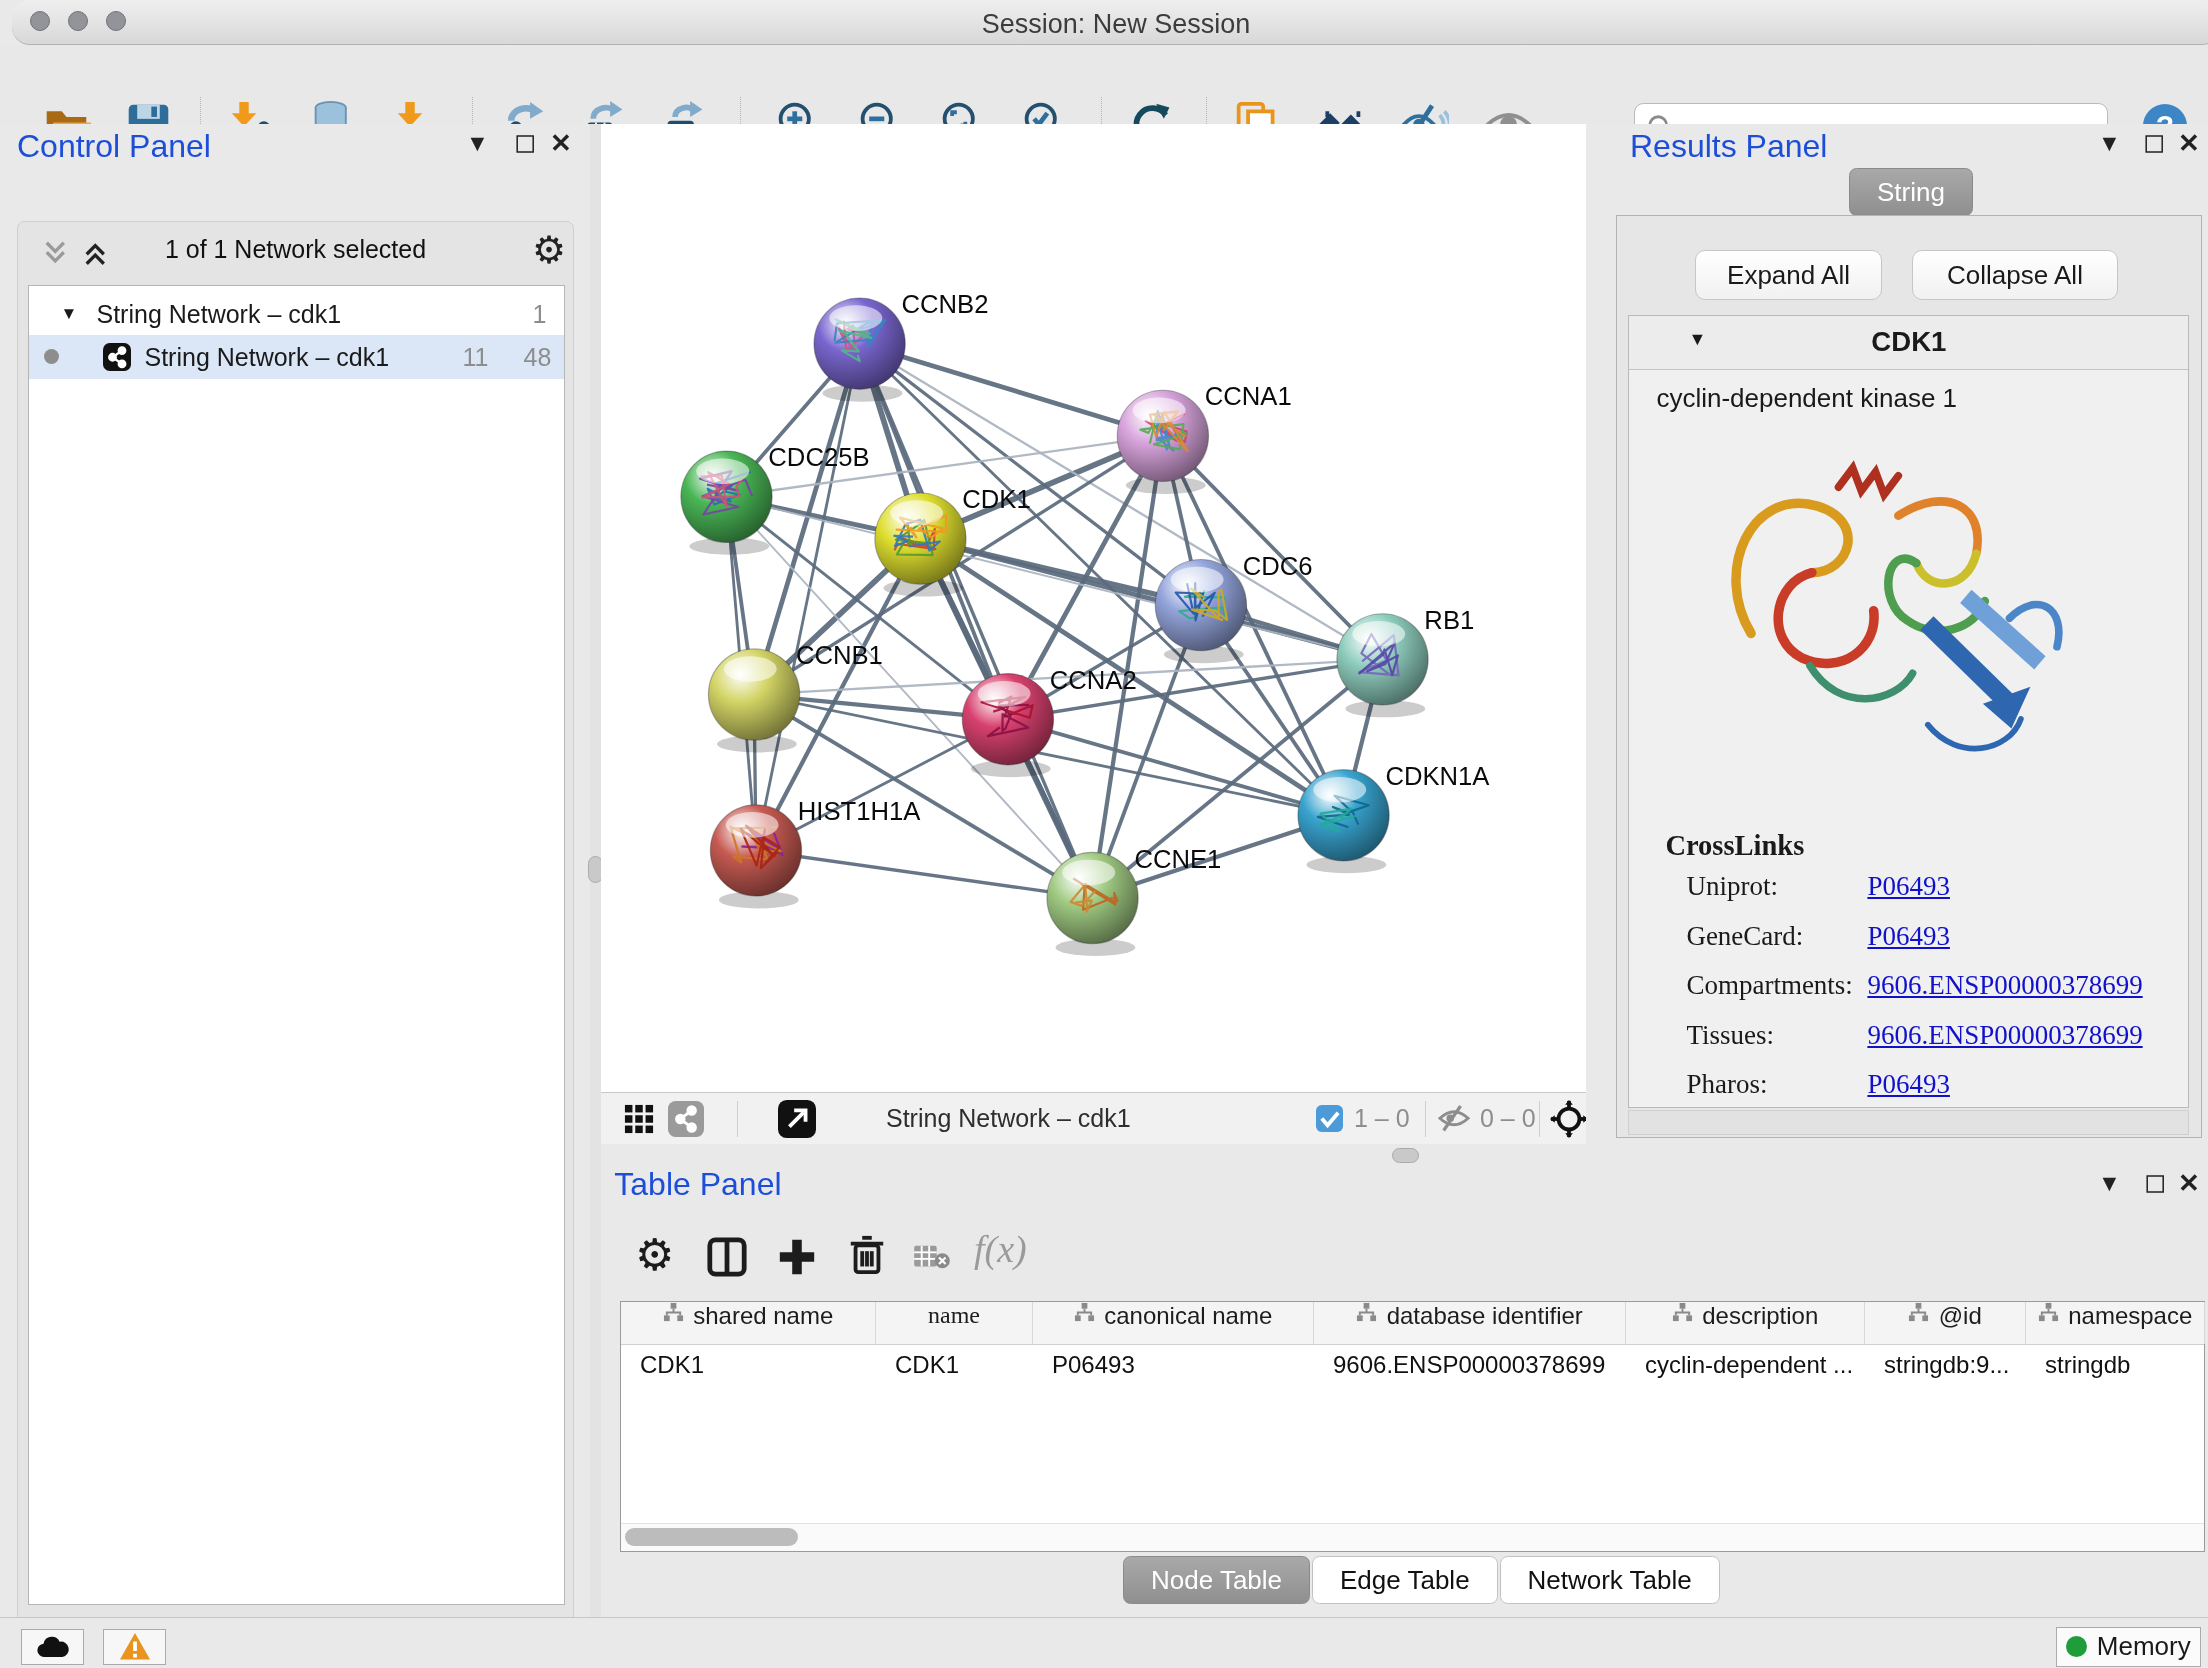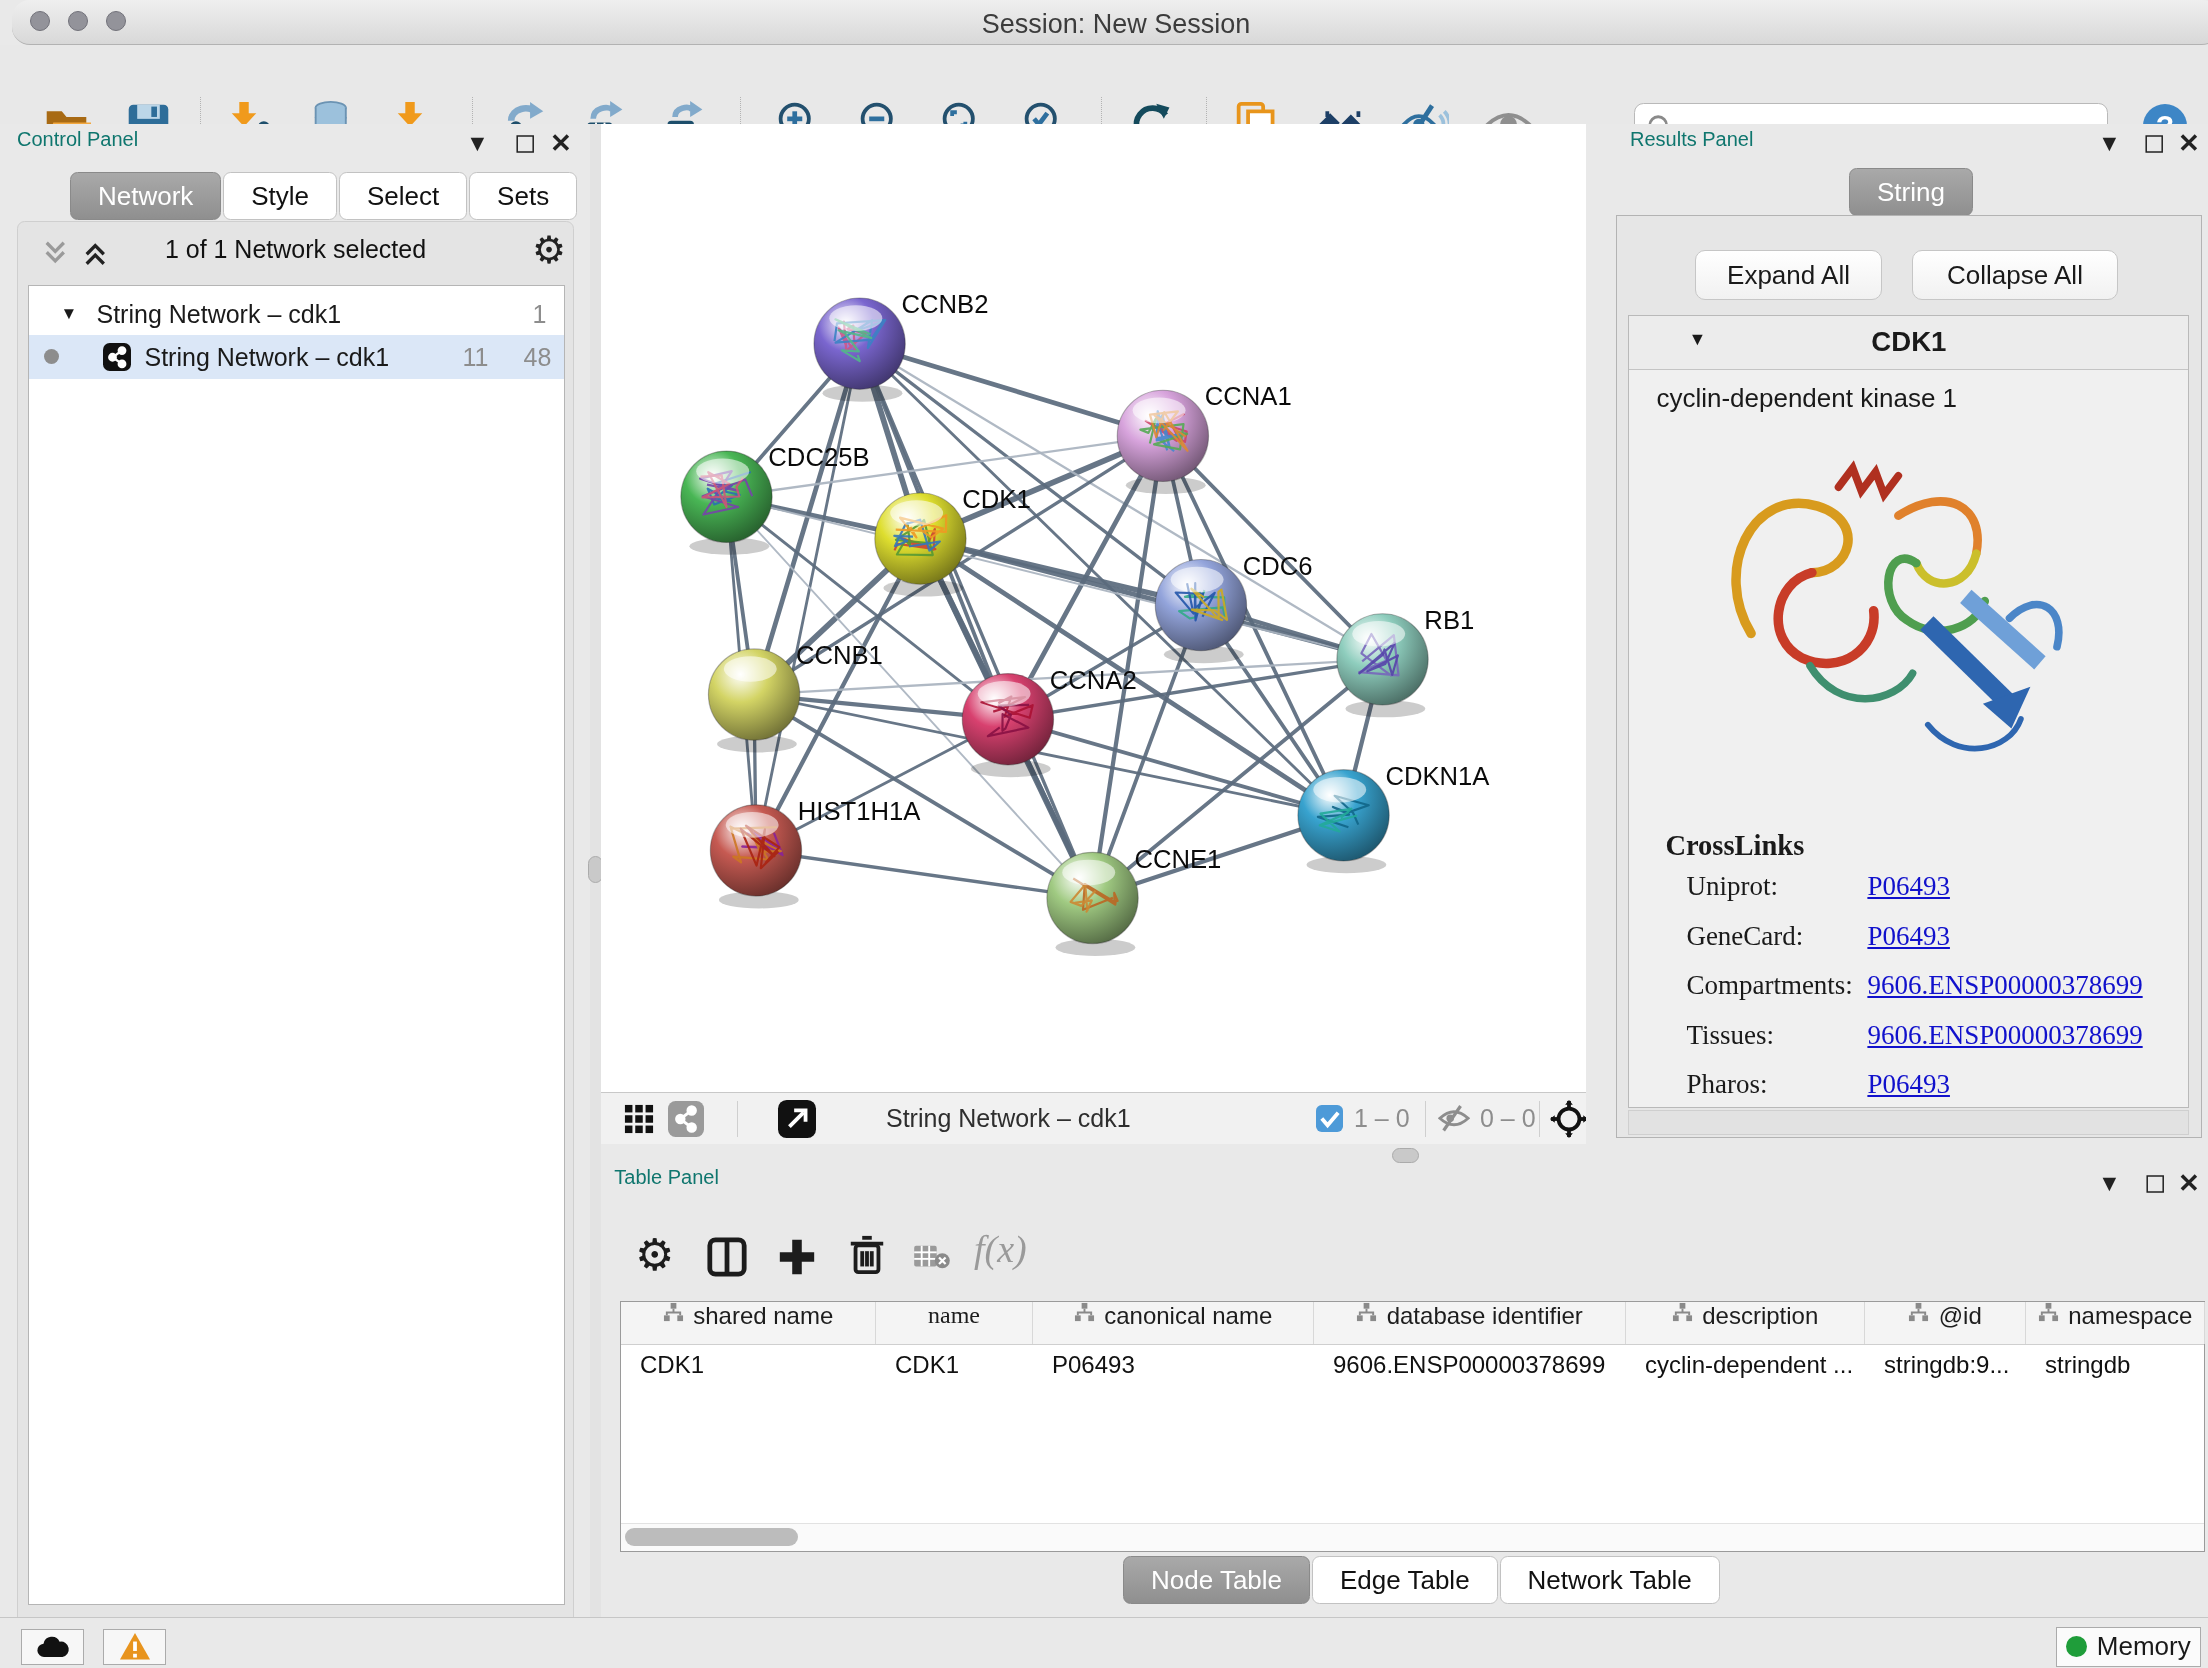--- a/index.html
+++ b/index.html
@@ -15,21 +15,21 @@
   .toolbar{left:0;top:45px;width:2208px;height:79px;background:#e8e8e8;border-bottom:1px solid #bdbdbd;}
   .tb{position:absolute;top:55px;width:49px;height:49px;cursor:pointer;}
   .tsep{position:absolute;top:52px;width:0;height:55px;border-left:1.9px dotted #b3b3b3;}
   .searchbox{position:absolute;left:1634px;top:58px;width:472px;height:46px;background:#fff;
              border:1.9px solid #b9b9b9;border-radius:9.5px;}
   .searchbox input{position:absolute;left:49px;top:3.8px;width:409px;height:34px;border:none;outline:none;
              font-size:25px;background:transparent;font-family:"Liberation Sans",sans-serif;}
   .helpbtn{position:absolute;left:2143px;top:59px;width:44px;height:44px;border-radius:50%;
            background:#3d86c6;color:#fff;font-weight:bold;font-size:30px;text-align:center;line-height:44px;cursor:pointer;}
   
-  .ptitle{font-size:20px;color:#0f766e;}
+  .ptitle{font-size:32px;color:#1d4ed8;}
   .picon{position:absolute;font-size:23px;color:#222;cursor:pointer;}
   .tabrow{position:absolute;display:flex;gap:1.9px;}
   .tab{padding:0 27px;height:46px;line-height:46px;font-size:26px;background:#fff;color:#111;
        border:1px solid #c2c2c2;border-radius:7.6px;cursor:pointer;white-space:nowrap;}
   .tab.sel{background:linear-gradient(#a9a9a9,#8f8f8f);color:#fff;border-color:#8a8a8a;}
   
   .cpanel{left:0;top:124px;width:590px;height:1493px;background:#e9e9e9;border-right:1px solid #c2c2c2;}
   .cpinner{position:absolute;left:17px;top:97px;width:555px;height:1484px;background:#e4e4e4;
            border:1px solid #cfcfcf;border-radius:7.6px;}
   .netstatus{position:absolute;left:0;top:13.3px;width:100%;text-align:center;font-size:25px;color:#111;}
@@ -265,26 +265,20 @@
     <input type="text" placeholder="" style="">
   </span>
   <span class="helpbtn">?</span>
 </div>
 
 <div class="abs cpanel">
   <div class="abs ptitle" style="left:17px;top:3.8px">Control Panel</div>
   <span class="picon" style="left:466px;top:5.7px">▼</span>
   <span class="picon" style="left:514px;top:1.9px;font-size:27px">◻</span>
   <span class="picon" style="left:550px;top:3.8px;font-weight:bold;font-size:26px">✕</span>
-  <div class="tabrow" style="left:70px;top:48px" id="cp-tabs">
-      <span class="tab sel">Network</span>
-      <span class="tab">Style</span>
-      <span class="tab">Select</span>
-      <span class="tab">Sets</span>
-    </div>
   <div class="cpinner">
     <span class="abs" style="left:23px;top:17px">
       <svg width="28.5" height="28.5" viewBox="0 0 30 30">
           <g stroke="#9a9a9a" stroke-width="3.5" fill="none">
             <path d="M6 4l9 9 9-9"></path>
             <path d="M6 14l9 9 9-9"></path>
           </g>
         </svg>
       </span>
     <span class="abs" style="left:63px;top:17px">

